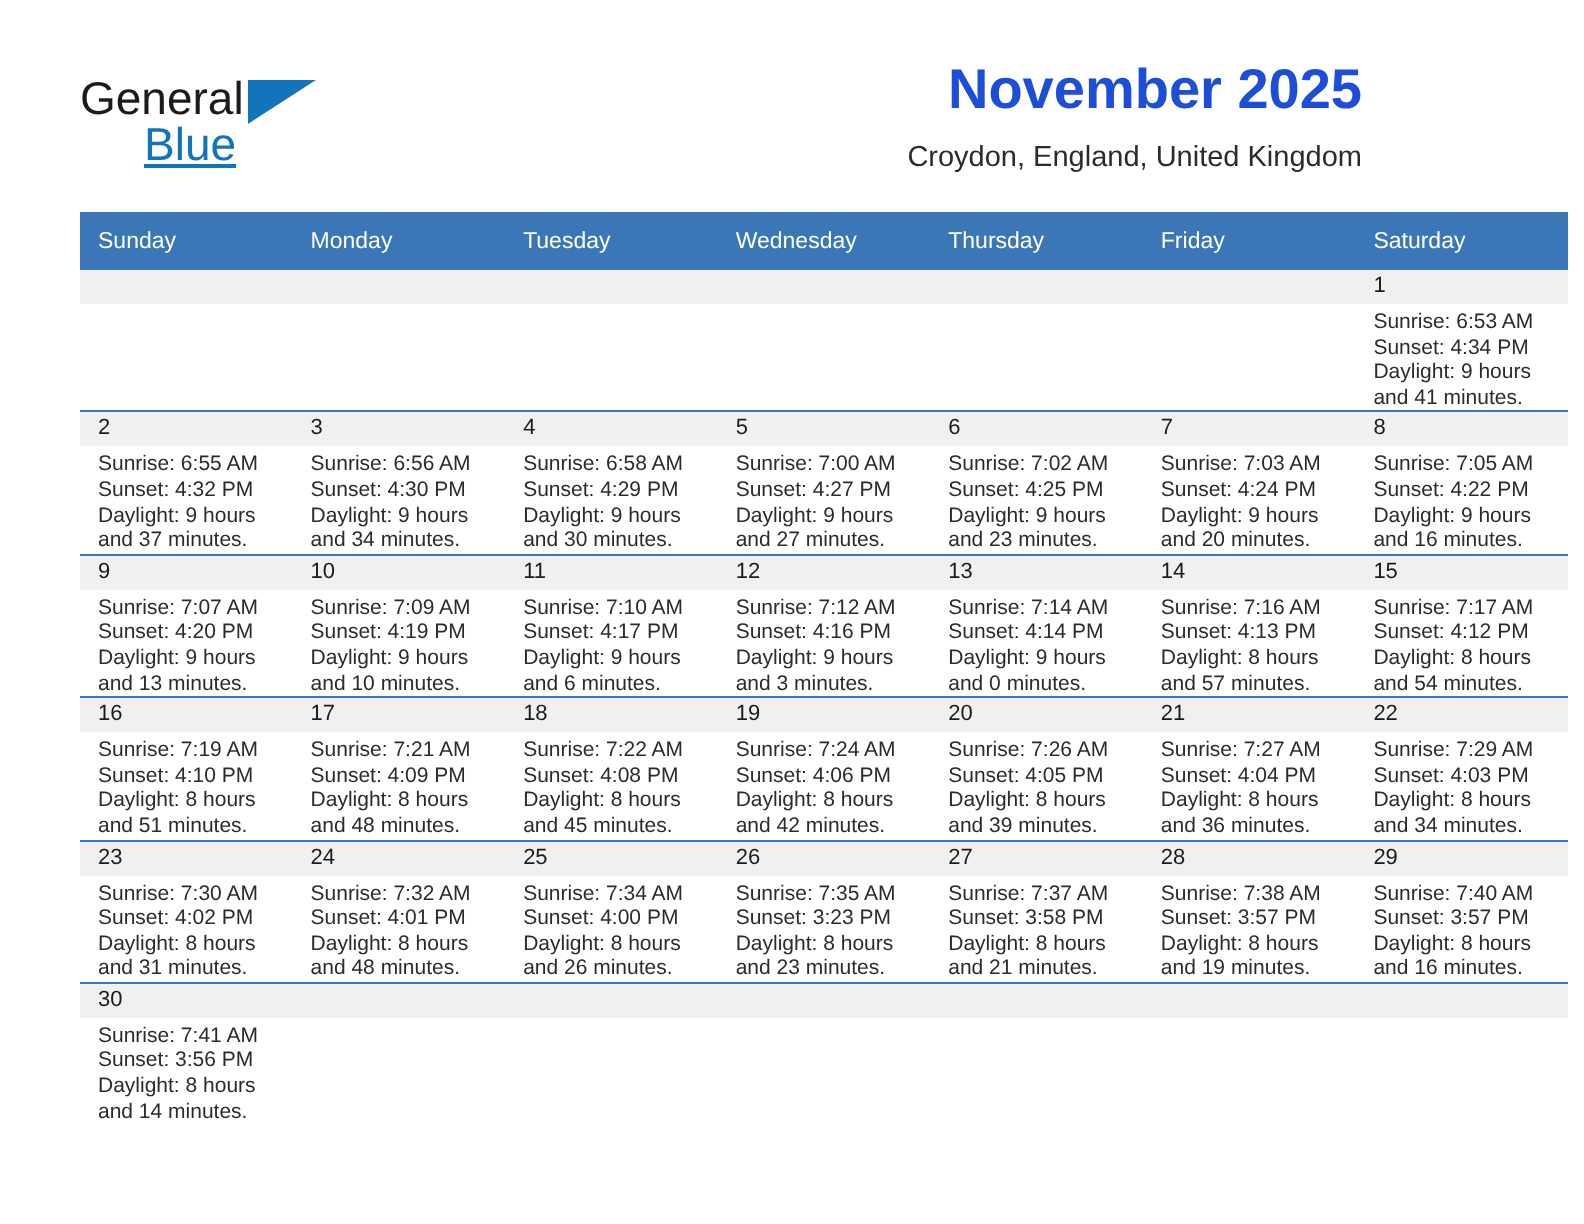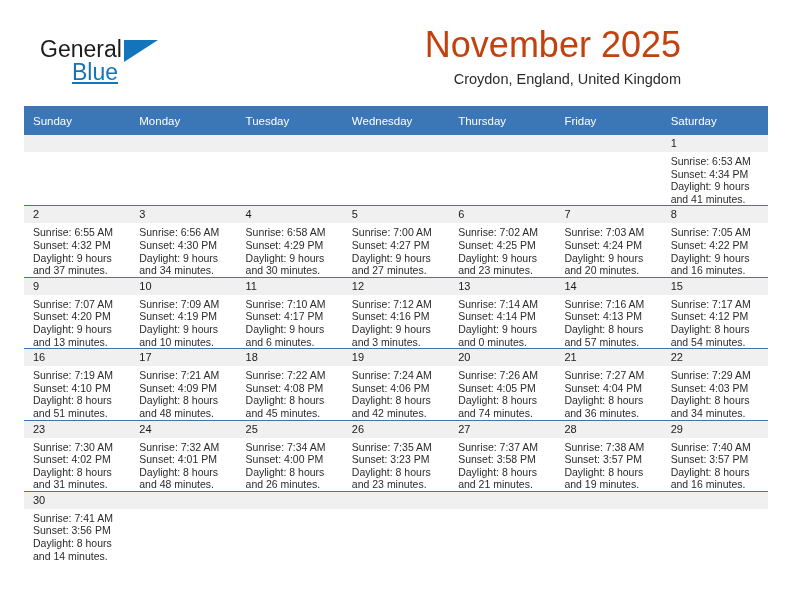--- a/index.html
+++ b/index.html
@@ -69,39 +69,39 @@
     border-bottom: 22px solid transparent;
   }
 
   .title-block {
     position: absolute;
     right: 0;
     top: 0;
     text-align: right;
   }
   .cal-title {
-    font-size: 36px;
-    font-weight: 400;
-    color: #c2410c;
+    font-size: 28px;
+    font-weight: 700;
+    color: #1d4ed8;
     line-height: 34px;
     white-space: nowrap;
   }
   .cal-subtitle {
     font-size: 14.5px;
     font-weight: 400;
     color: #2b2b2b;
     line-height: 22px;
     margin-top: 6px;
     white-space: nowrap;
   }
 
   
   .calendar {
     position: absolute;
-    left: 24px;
+    left: 40px;
     top: 106px;
     width: 744px;
     border-collapse: collapse;
     table-layout: fixed;
   }
 
   .calendar th {
     background: #3b76b6;
     color: #ffffff;
     font-size: 11.5px;
@@ -414,21 +414,21 @@
             <div>Daylight: 8 hours</div>
             <div>and 42 minutes.</div>
           </div>
         </td>
         <td>
           <div class="daynum-band">20</div>
           <div class="day-details">
             <div>Sunrise: 7:26 AM</div>
             <div>Sunset: 4:05 PM</div>
             <div>Daylight: 8 hours</div>
-            <div>and 74 minutes.</div>
+            <div>and 39 minutes.</div>
           </div>
         </td>
         <td>
           <div class="daynum-band">21</div>
           <div class="day-details">
             <div>Sunrise: 7:27 AM</div>
             <div>Sunset: 4:04 PM</div>
             <div>Daylight: 8 hours</div>
             <div>and 36 minutes.</div>
           </div>

